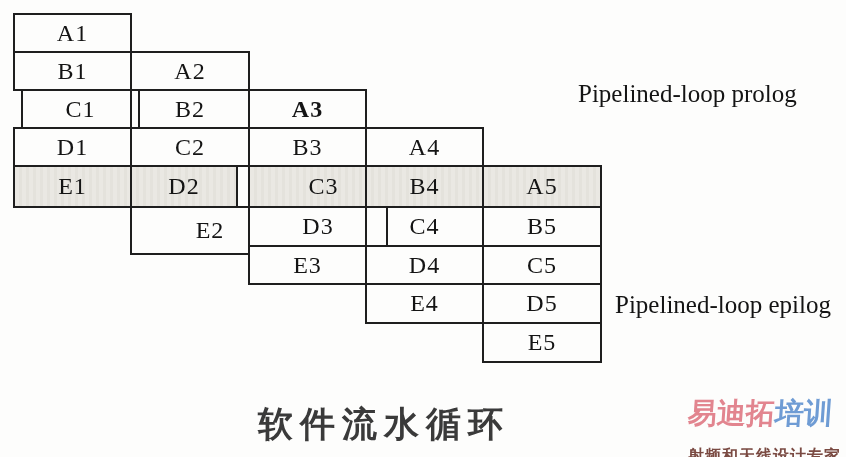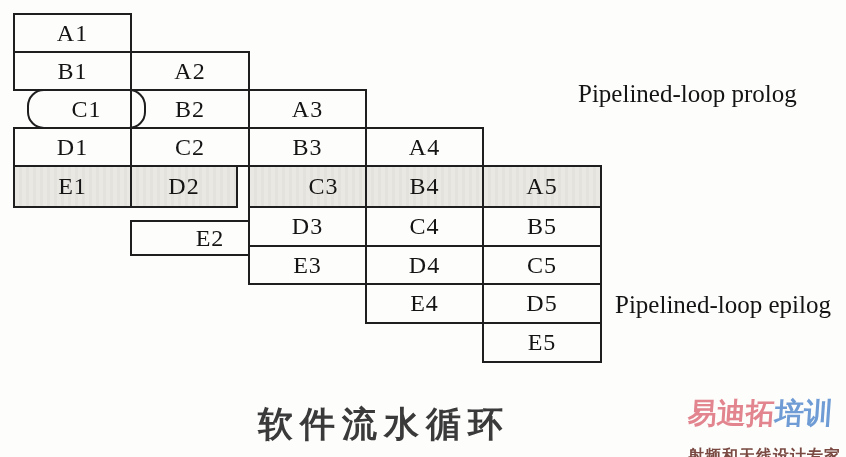--- a/index.html
+++ b/index.html
@@ -89,34 +89,34 @@
 </style>
 </head>
 <body>
 
 <div id="canvas">
 
   <div id="pipeline-grid">
       <div class="cell" style="left: 13px; top: 13px; width: 119px; height: 40px;">A1</div>
       <div class="cell" style="left: 13px; top: 51px; width: 119px; height: 40px;">B1</div>
       <div class="cell" style="left: 130px; top: 51px; width: 120px; height: 40px;">A2</div>
-      <div class="cell" style="left: 27px; top: 89px; width: 119px; height: 40px; border-radius: 17px;">C1</div>
+      <div class="cell" style="left: 21px; top: 89px; width: 119px; height: 40px;">C1</div>
       <div class="cell" style="left: 130px; top: 89px; width: 120px; height: 40px;">B2</div>
-      <div class="cell" style="left: 248px; top: 89px; width: 119px; height: 40px;">A3</div>
+      <div class="cell" style="left: 248px; top: 89px; width: 119px; height: 40px; font-weight: bold;">A3</div>
       <div class="cell" style="left: 13px; top: 127px; width: 119px; height: 40px;">D1</div>
       <div class="cell" style="left: 130px; top: 127px; width: 120px; height: 40px;">C2</div>
       <div class="cell" style="left: 248px; top: 127px; width: 119px; height: 40px;">B3</div>
       <div class="cell" style="left: 365px; top: 127px; width: 119px; height: 40px;">A4</div>
       <div class="cell shaded" style="left: 13px; top: 165px; width: 119px; height: 43px;">E1</div>
       <div class="cell shaded" style="left: 130px; top: 165px; width: 108px; height: 43px;">D2</div>
       <div class="cell shaded" style="left: 248px; top: 165px; width: 119px; height: 43px; padding-left: 32px;">C3</div>
       <div class="cell shaded" style="left: 365px; top: 165px; width: 119px; height: 43px;">B4</div>
       <div class="cell shaded" style="left: 482px; top: 165px; width: 120px; height: 43px;">A5</div>
-      <div class="cell" style="left: 130px; top: 220px; width: 120px; height: 36px; padding-left: 40px;">E2</div>
-      <div class="cell" style="left: 248px; top: 206px; width: 119px; height: 41px;">D3</div>
+      <div class="cell" style="left: 130px; top: 206px; width: 120px; height: 49px; padding-left: 40px;">E2</div>
+      <div class="cell" style="left: 248px; top: 206px; width: 140px; height: 41px;">D3</div>
       <div class="cell" style="left: 365px; top: 206px; width: 119px; height: 41px;">C4</div>
       <div class="cell" style="left: 482px; top: 206px; width: 120px; height: 41px;">B5</div>
       <div class="cell" style="left: 248px; top: 245px; width: 119px; height: 40px;">E3</div>
       <div class="cell" style="left: 365px; top: 245px; width: 119px; height: 40px;">D4</div>
       <div class="cell" style="left: 482px; top: 245px; width: 120px; height: 40px;">C5</div>
       <div class="cell" style="left: 365px; top: 283px; width: 119px; height: 41px;">E4</div>
       <div class="cell" style="left: 482px; top: 283px; width: 120px; height: 41px;">D5</div>
       <div class="cell" style="left: 482px; top: 322px; width: 120px; height: 41px;">E5</div>
     </div>
 

